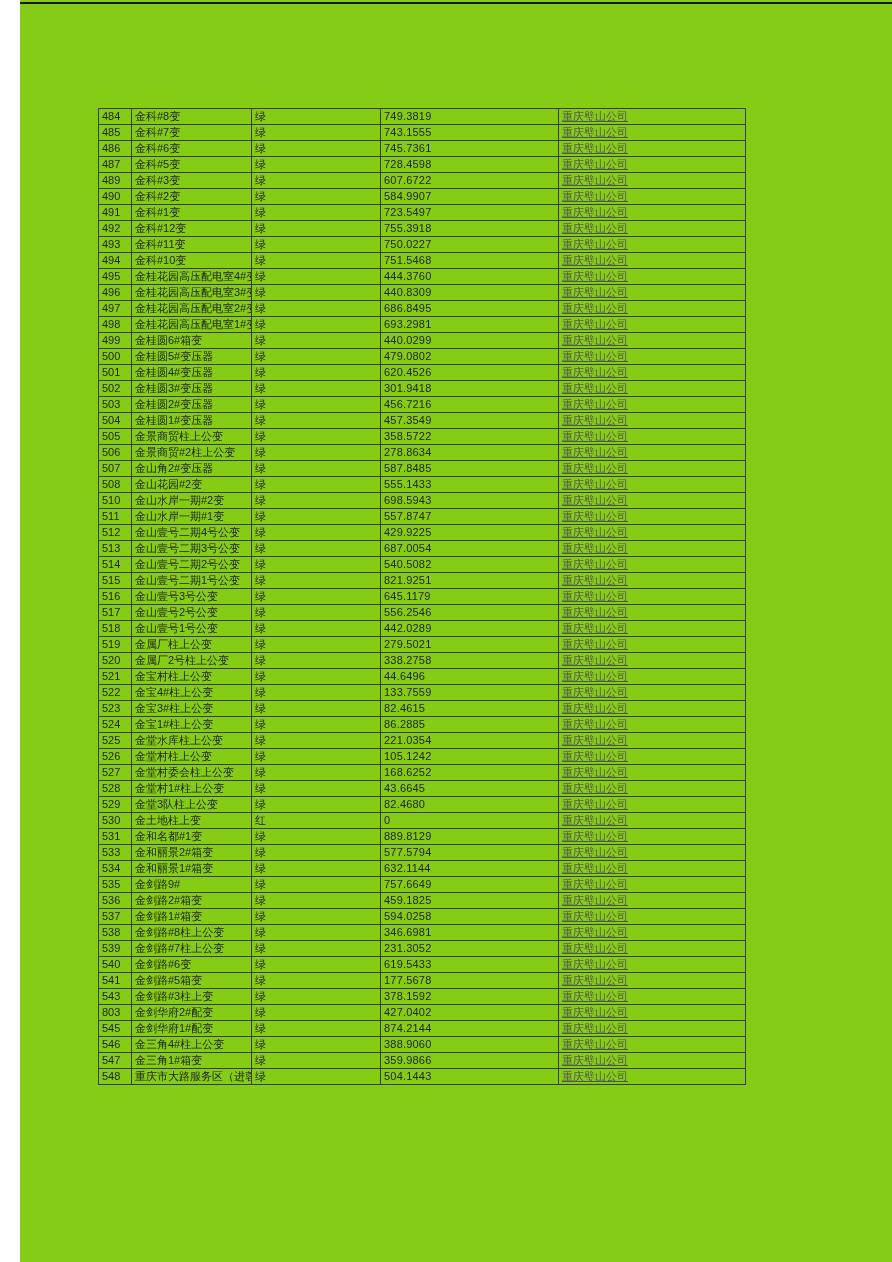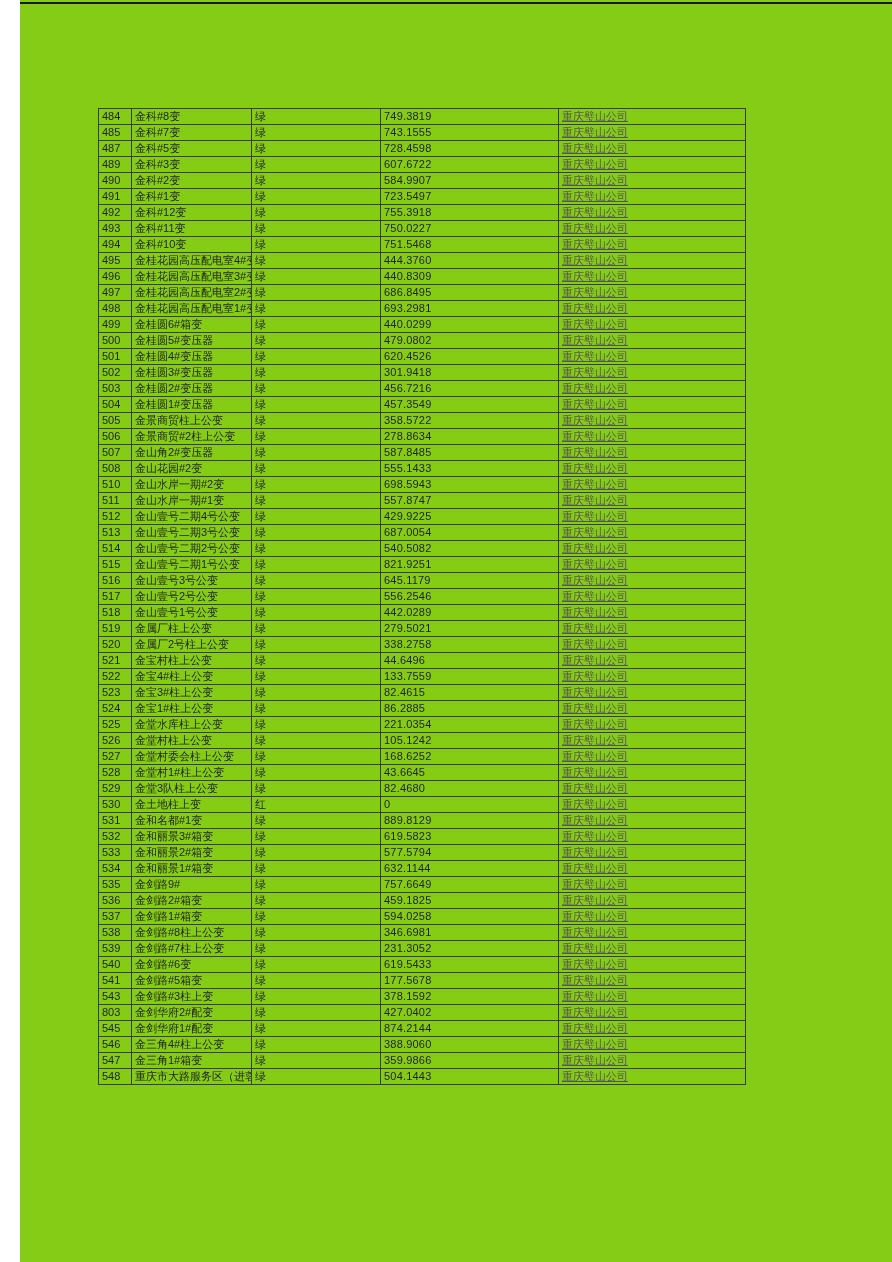--- a/index.html
+++ b/index.html
@@ -74,20 +74,27 @@
           <td class="col-company"><span class="company-link">重庆璧山公司</span></td>
         </tr>
         <tr>
           <td class="col-num">485</td>
           <td class="col-name">金科#7变</td>
           <td class="col-status">绿</td>
           <td class="col-value">743.1555</td>
           <td class="col-company"><span class="company-link">重庆璧山公司</span></td>
         </tr>
         <tr>
+          <td class="col-num">486</td>
+          <td class="col-name">金科#6变</td>
+          <td class="col-status">绿</td>
+          <td class="col-value">745.7361</td>
+          <td class="col-company"><span class="company-link">重庆璧山公司</span></td>
+        </tr>
+        <tr>
           <td class="col-num">487</td>
           <td class="col-name">金科#5变</td>
           <td class="col-status">绿</td>
           <td class="col-value">728.4598</td>
           <td class="col-company"><span class="company-link">重庆璧山公司</span></td>
         </tr>
         <tr>
           <td class="col-num">489</td>
           <td class="col-name">金科#3变</td>
           <td class="col-status">绿</td>
@@ -372,27 +379,20 @@
           <td class="col-name">金土地柱上变</td>
           <td class="col-status">红</td>
           <td class="col-value">0</td>
           <td class="col-company"><span class="company-link">重庆璧山公司</span></td>
         </tr>
         <tr>
           <td class="col-num">531</td>
           <td class="col-name">金和名都#1变</td>
           <td class="col-status">绿</td>
           <td class="col-value">889.8129</td>
-          <td class="col-company"><span class="company-link">重庆璧山公司</span></td>
-        </tr>
-        <tr>
-          <td class="col-num">532</td>
-          <td class="col-name">金和丽景3#箱变</td>
-          <td class="col-status">绿</td>
-          <td class="col-value">619.5823</td>
           <td class="col-company"><span class="company-link">重庆璧山公司</span></td>
         </tr>
         <tr>
           <td class="col-num">533</td>
           <td class="col-name">金和丽景2#箱变</td>
           <td class="col-status">绿</td>
           <td class="col-value">577.5794</td>
           <td class="col-company"><span class="company-link">重庆璧山公司</span></td>
         </tr>
         <tr>

